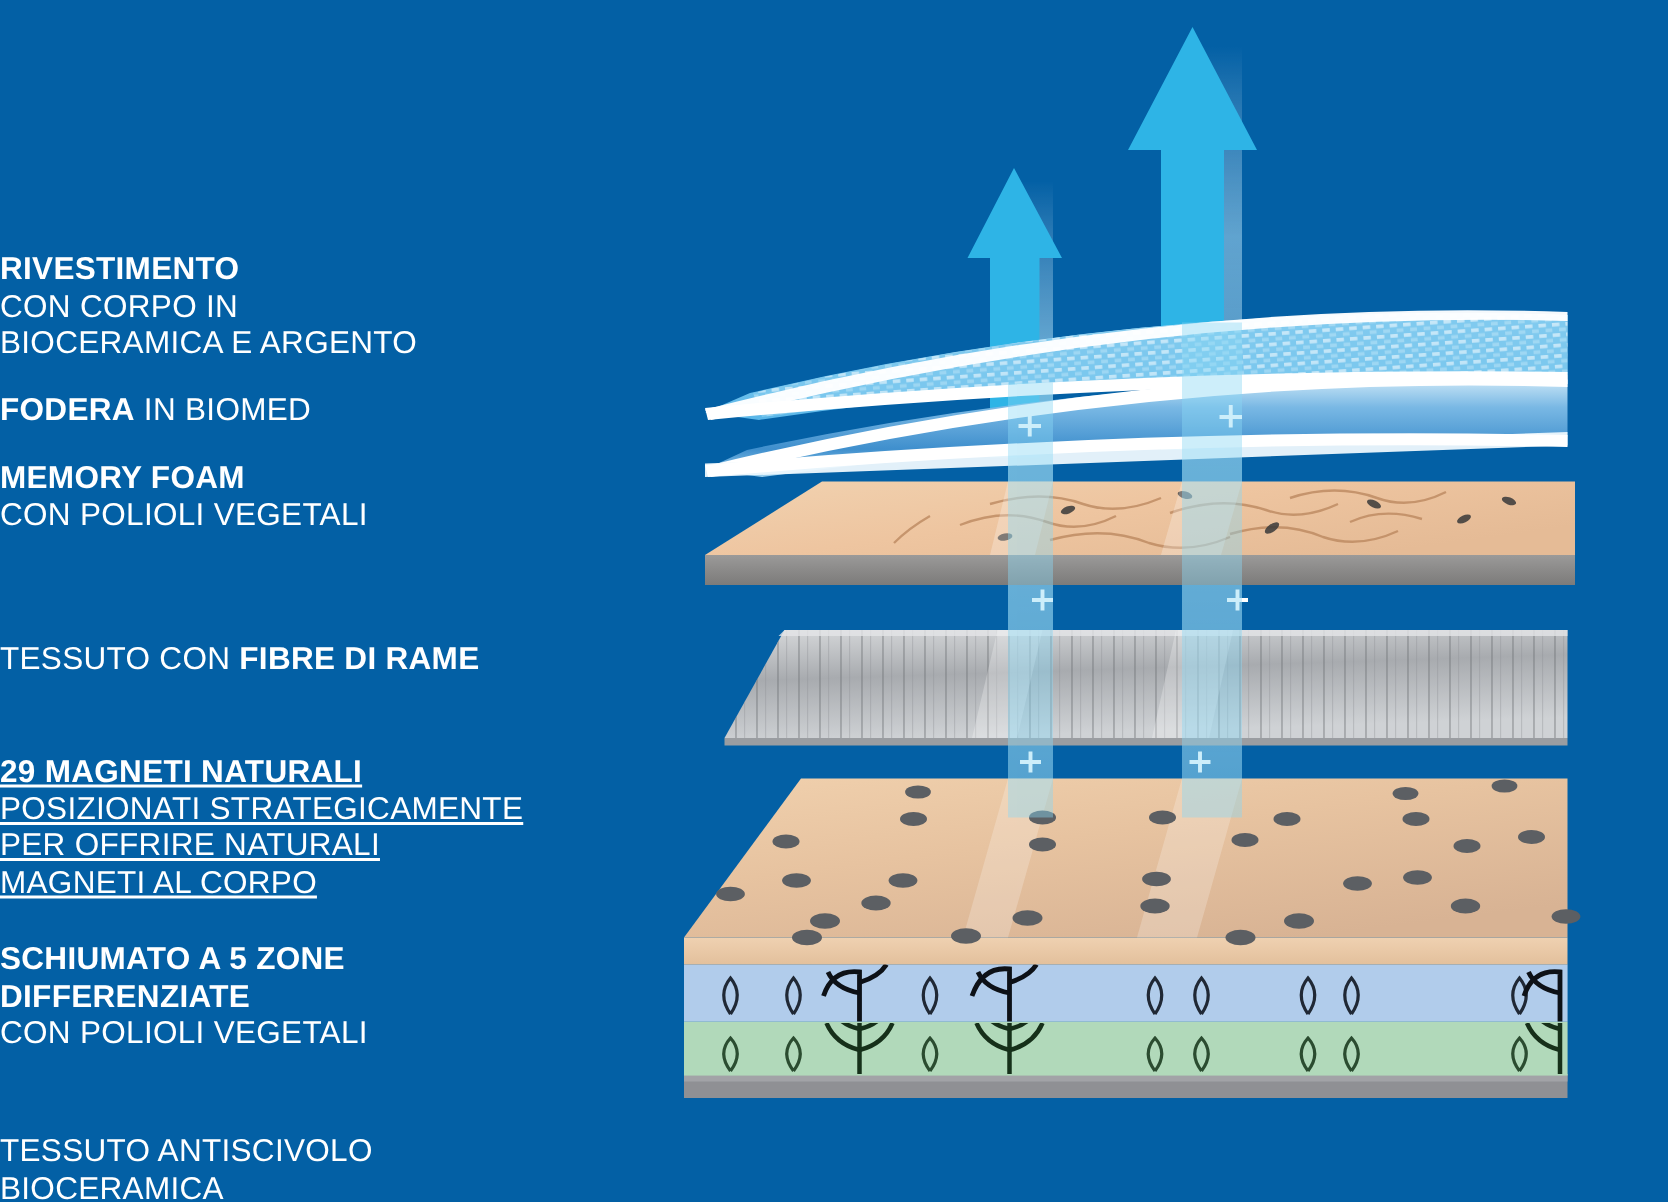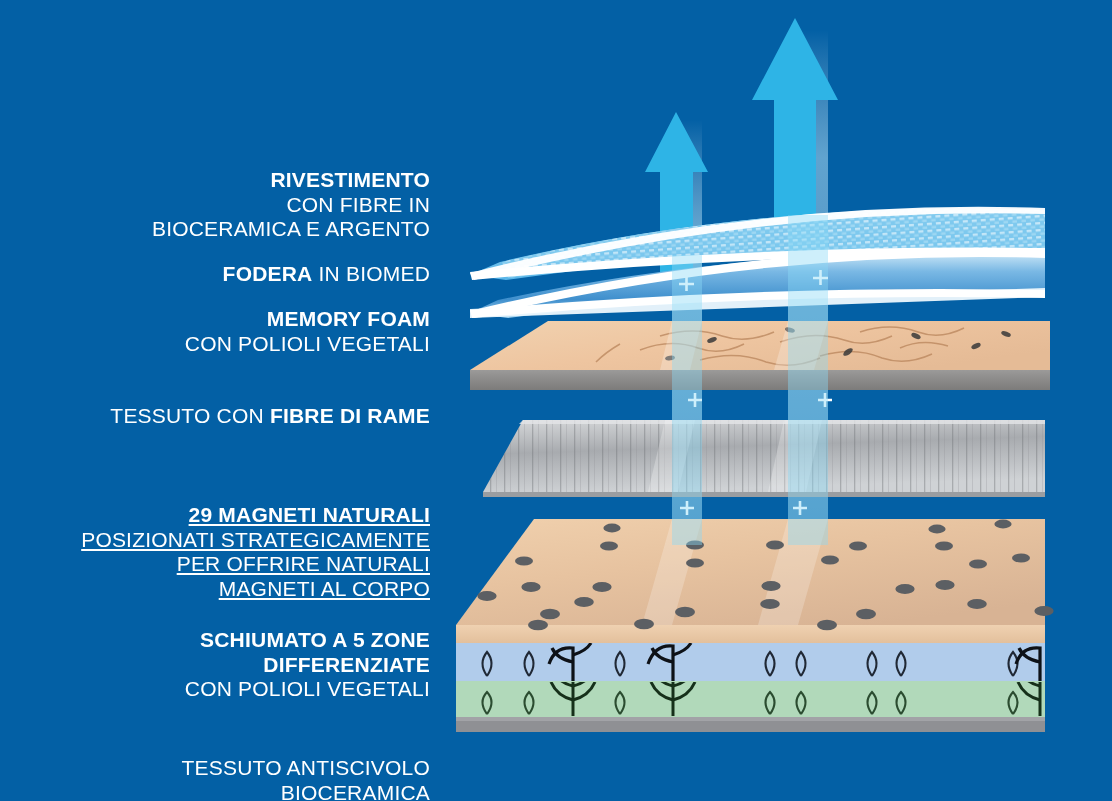--- a/index.html
+++ b/index.html
@@ -9,34 +9,34 @@
     font-family:"Liberation Sans", sans-serif;
     position:relative;
   }
   #stage{position:absolute;inset:0;}
   #layerArt{position:absolute;left:0;top:0;width:1112px;height:801px;}
 
   
   .labels{position:absolute;left:0;top:0;width:430px;height:801px;}
   .lbl{
     position:absolute;right:0;width:430px;
-    text-align:right;color:#ffffff;
+    color:#ffffff;
     line-height:1.17;letter-spacing:.2px;
     -webkit-font-smoothing:antialiased;
   }
   .lbl .ln{display:block;white-space:nowrap;}
   .b{font-weight:700;}
   .r{font-weight:400;}
   .sz21{font-size:21px;}
 
   
   #lab-rivestimento{top:168px;}
   #lab-fodera{top:262px;}
   #lab-memory{top:307px;}
-  #lab-rame{top:404px;}
+  #lab-rame{top:428px;}
   #lab-magneti{top:503px;text-decoration:underline;}
   #lab-schiumato{top:628px;}
   #lab-antiscivolo{top:756px;}
 </style>
 </head>
 <body>
 
 <div id="stage">
 
   <svg id="layerArt" viewBox="0 0 1112 801">
@@ -302,21 +302,21 @@
       <rect x="672" y="255" width="30" height="290" fill="#8ad8f5"></rect>
       <rect x="788" y="215" width="40" height="330" fill="#8ad8f5"></rect>
     </g>
 
   </svg>
 
   <div class="labels">
 
     <div class="lbl sz21" id="lab-rivestimento">
       <span class="ln b">RIVESTIMENTO</span>
-      <span class="ln r">CON FIBRE IN</span>
+      <span class="ln r">CON CORPO IN</span>
       <span class="ln r">BIOCERAMICA E ARGENTO</span>
     </div>
 
     <div class="lbl sz21" id="lab-fodera">
       <span class="ln"><span class="b">FODERA</span><span class="r"> IN BIOMED</span></span>
     </div>
 
     <div class="lbl sz21" id="lab-memory">
       <span class="ln b">MEMORY FOAM</span>
       <span class="ln r">CON POLIOLI VEGETALI</span>

